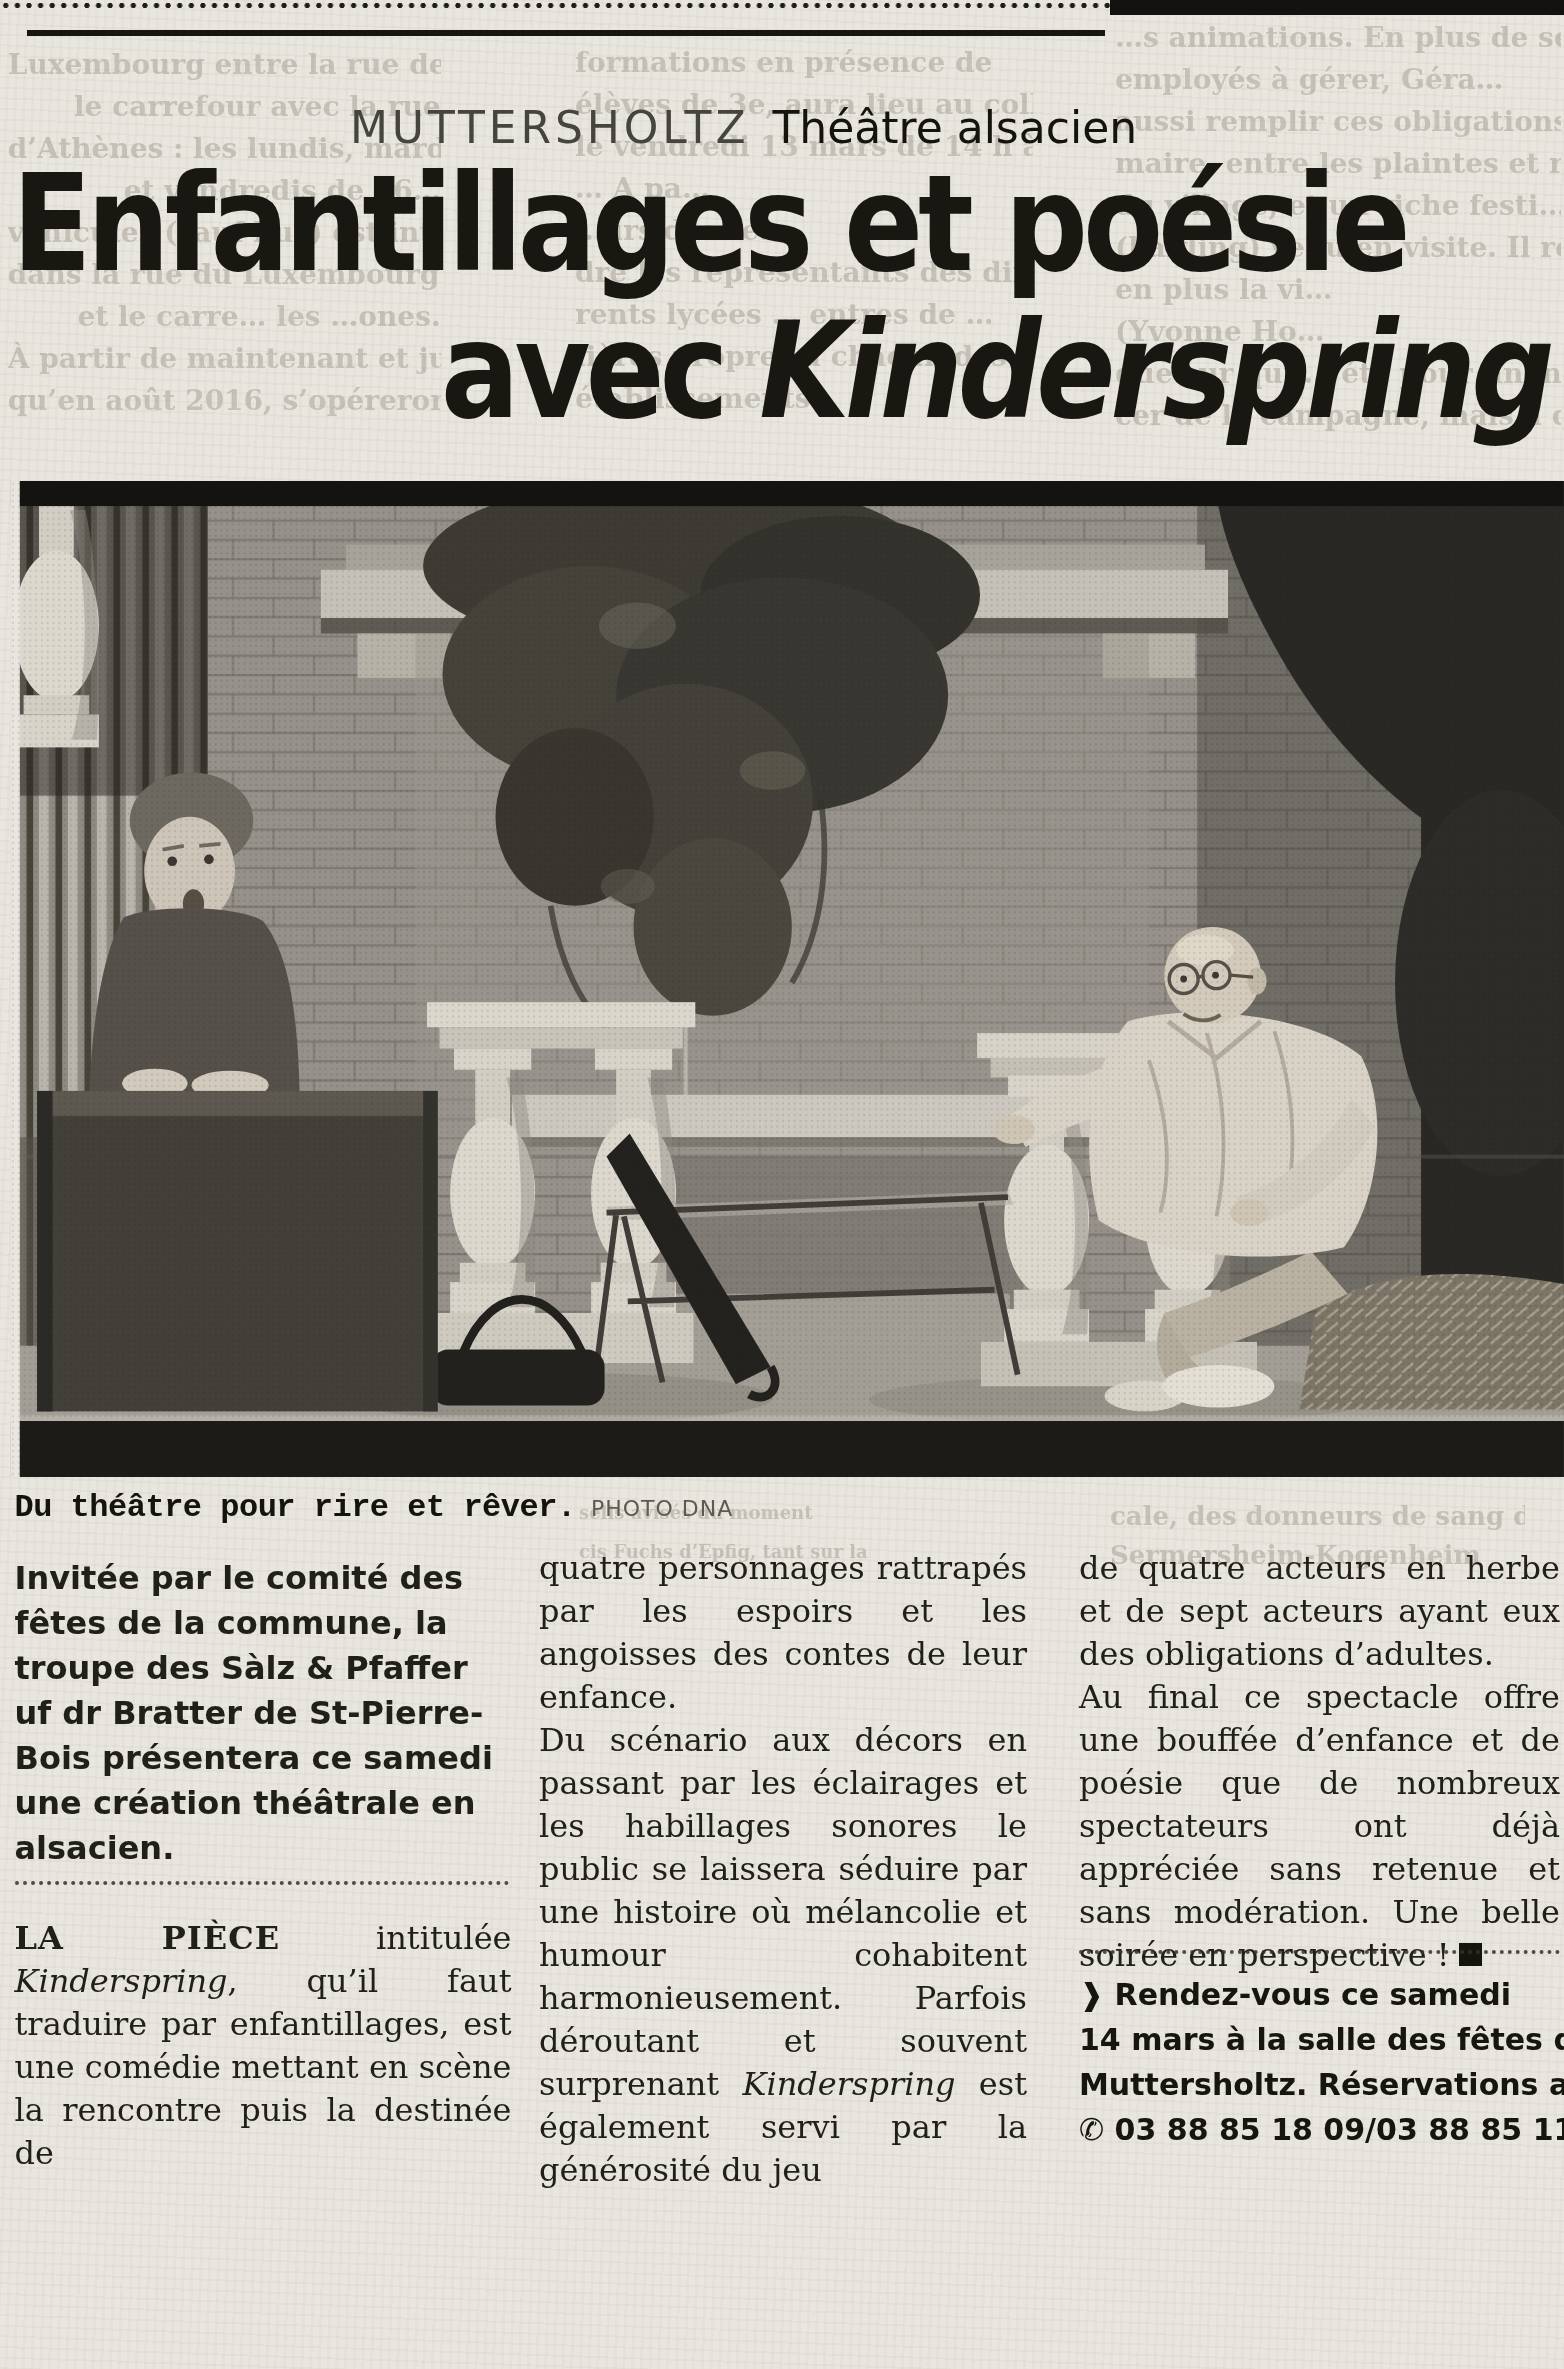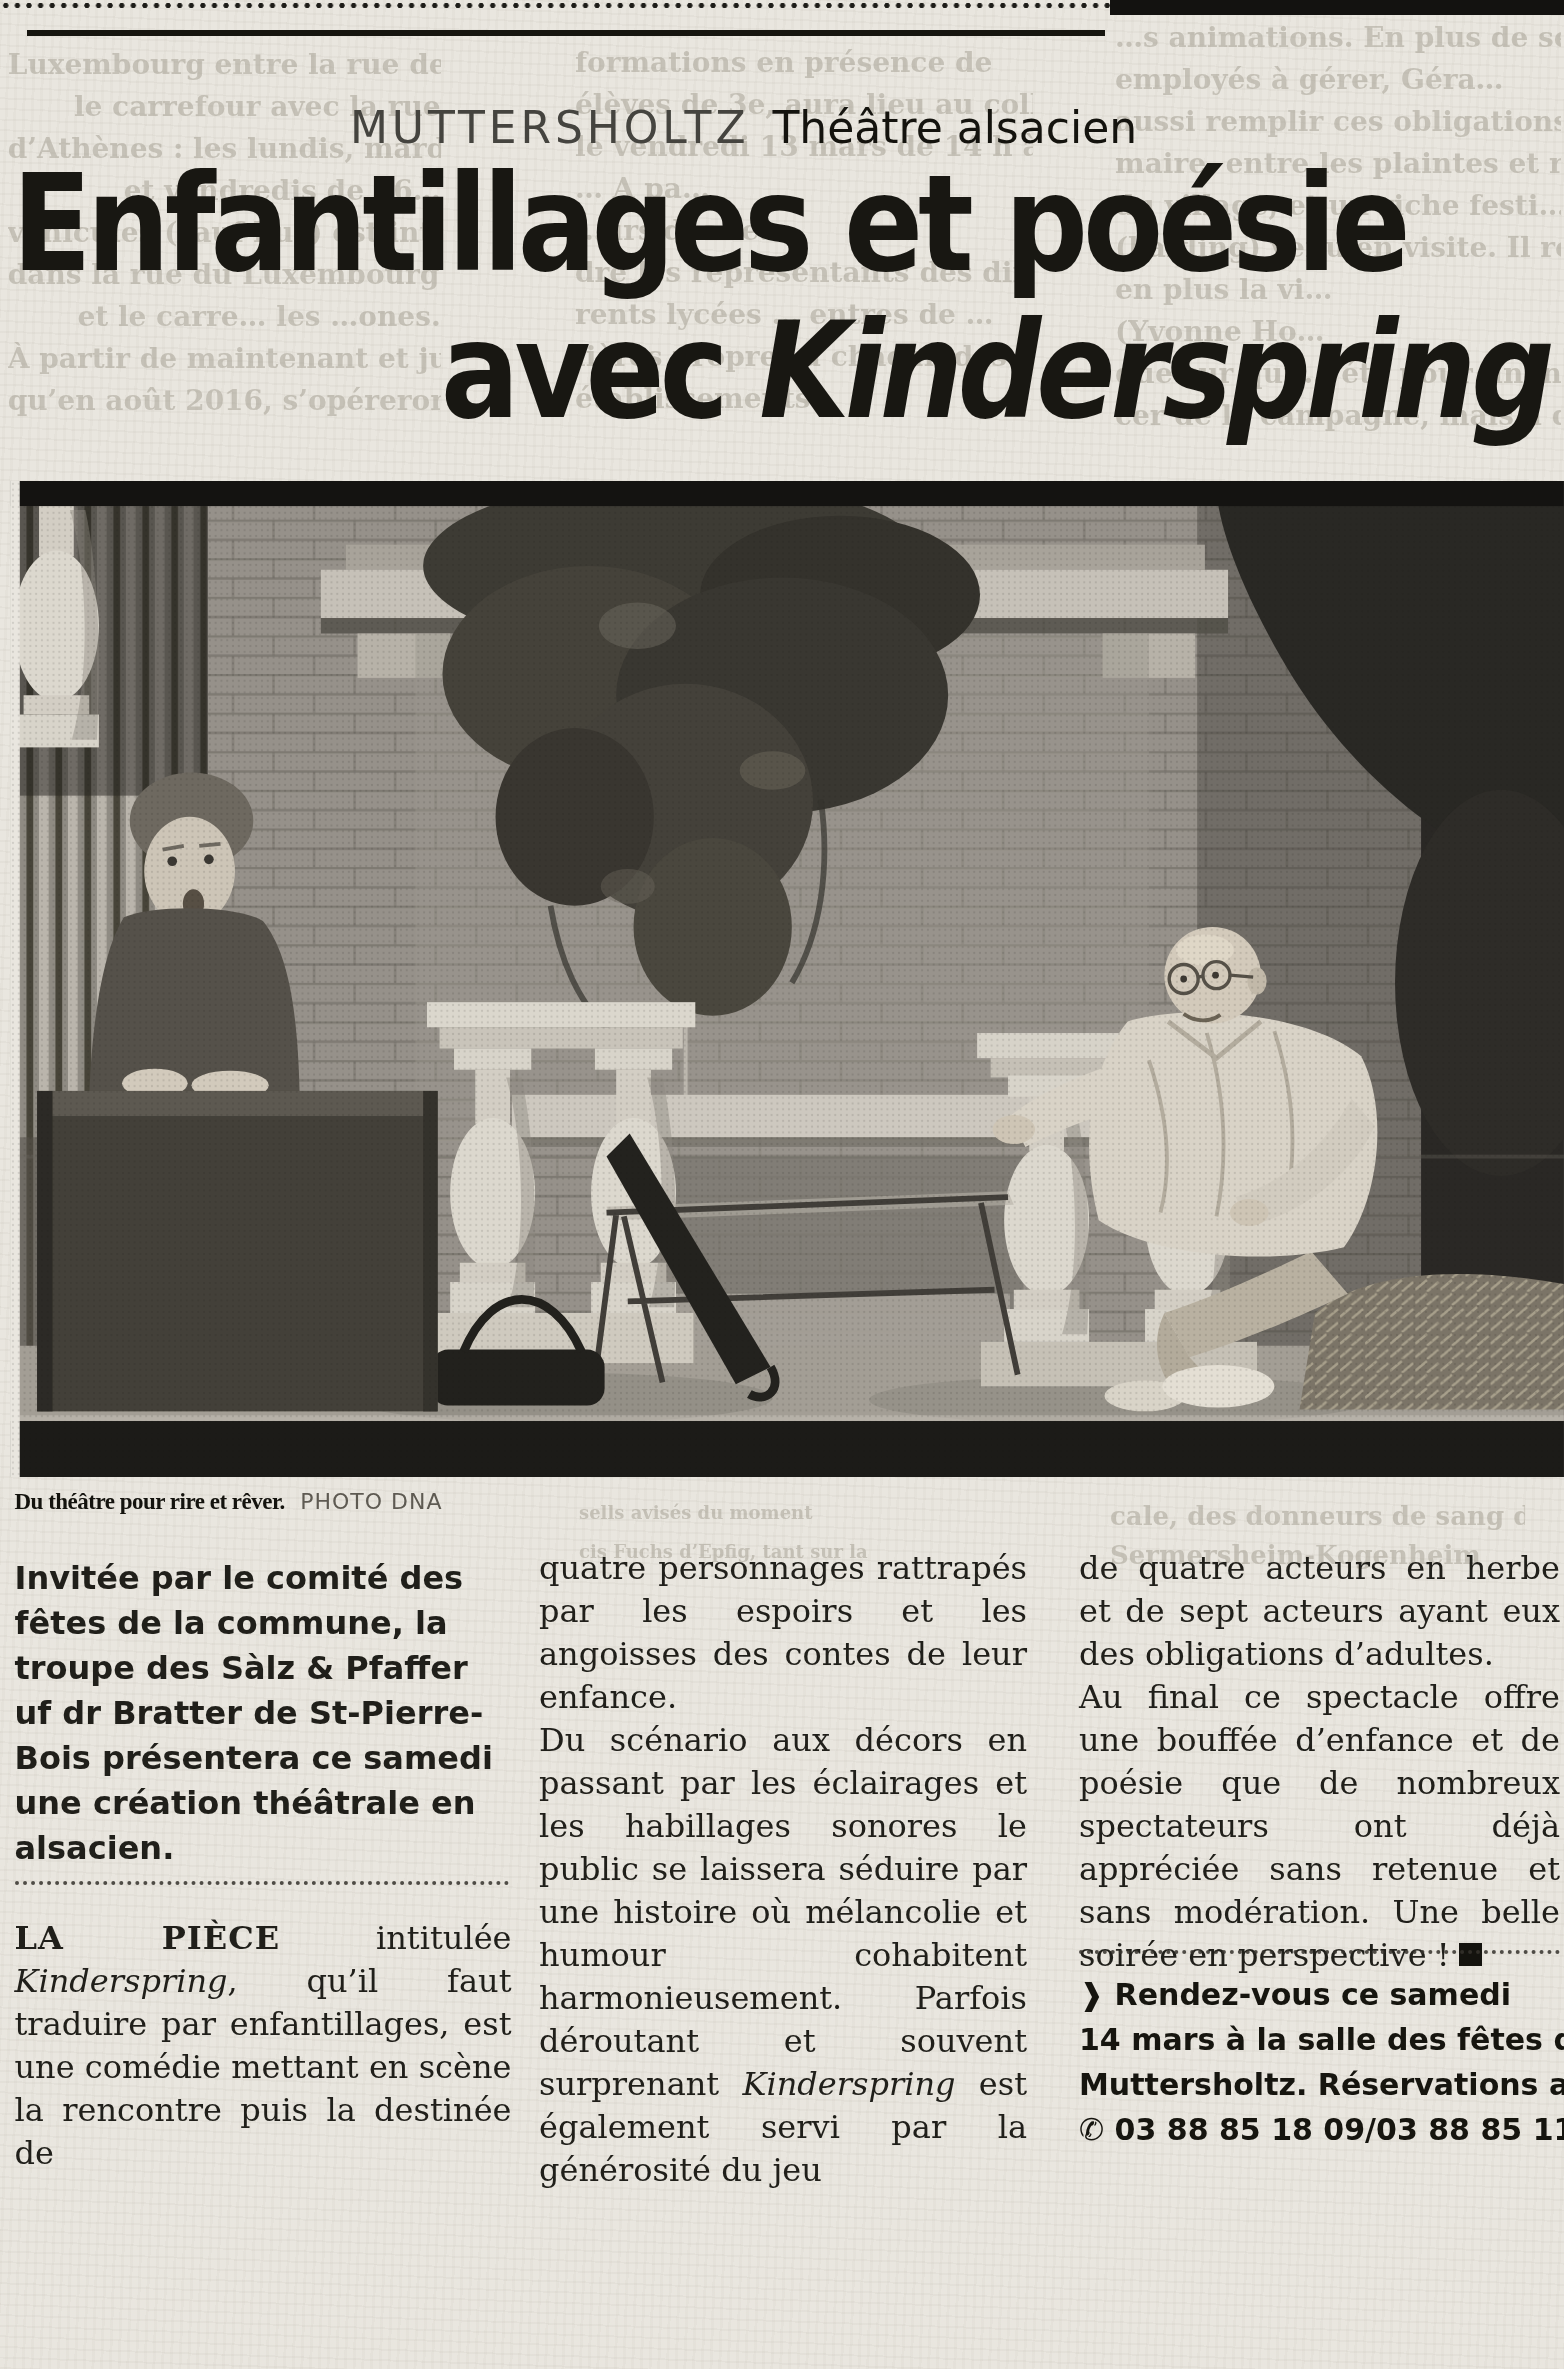--- a/index.html
+++ b/index.html
@@ -38,21 +38,21 @@
             font-family:"DejaVu Sans",sans-serif; font-weight:bold; font-size:133px;
             line-height:147px; letter-spacing:-5.8px; color:#181712;
             transform:scaleX(.878); transform-origin:left top;}
   .headline .l1{text-align:left; white-space:nowrap;}
   .headline .l2{text-align:right; white-space:nowrap; padding-right:7.7px;}
   .headline .it{font-style:italic;}
   
   .photo{left:9.7px; top:481px; width:1554px; height:996px; z-index:2; background:#8f8b84;}
   
   .caption{left:14.5px; top:1489px; width:1352px; z-index:2; white-space:nowrap;}
-  .caption .cap{font-family:Liberation Serif, serif; font-weight:bold; font-size:23px; color:#14130e; letter-spacing:-0.5px;}
+  .caption .cap{font-family:Liberation Mono, monospace; font-weight:bold; font-size:32px; color:#14130e; letter-spacing:-0.5px;}
   .caption .credit{font-family:"DejaVu Sans",sans-serif; font-size:22px; color:#5e5a52; margin-left:15.4px; letter-spacing:1px;}
   
   .intro{left:14.5px; top:1556px; width:497px; z-index:2; font-family:"DejaVu Sans",sans-serif;
          font-weight:600; font-size:32px; line-height:45px; color:#201f1a; text-align:left;}
   .sep{height:0; border-top:4.8px dotted #35322c; opacity:.85; z-index:2;}
   .sep1{left:14.5px; top:1881px; width:494px;}
   .sep2{left:1079px; top:1950px; width:481px;}
   .bodycol{z-index:2; font-size:32px; line-height:43px; text-align:justify; color:#201f1a;}
   .bodycol p{margin:0;}
   .col1p2{left:14.5px; top:1917px; width:497px;}

